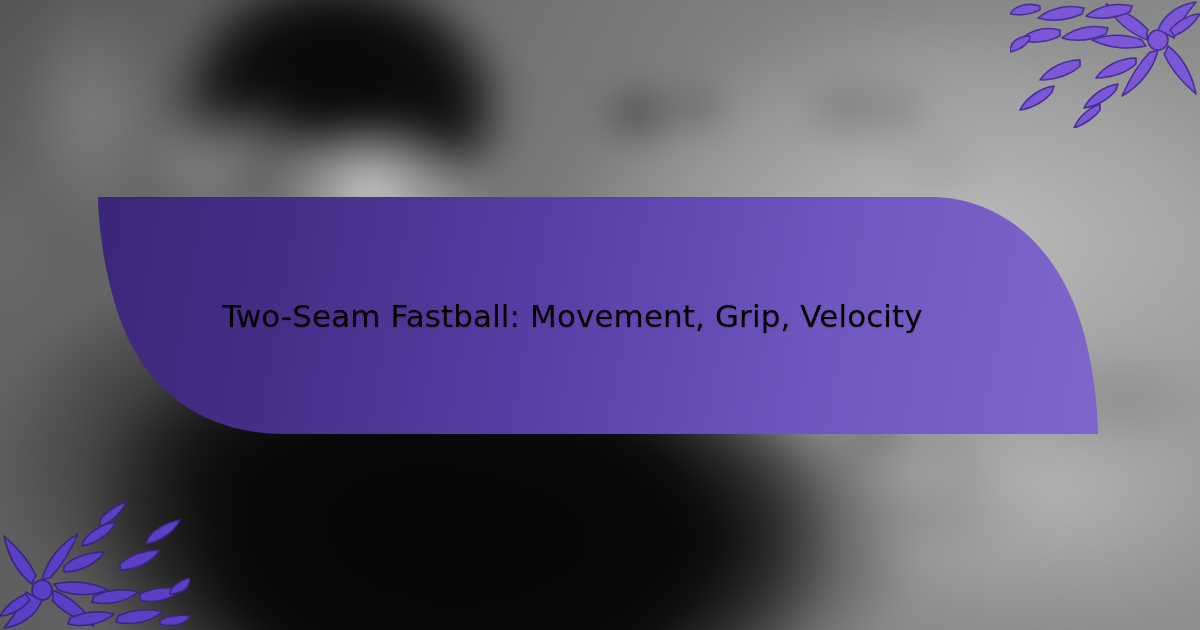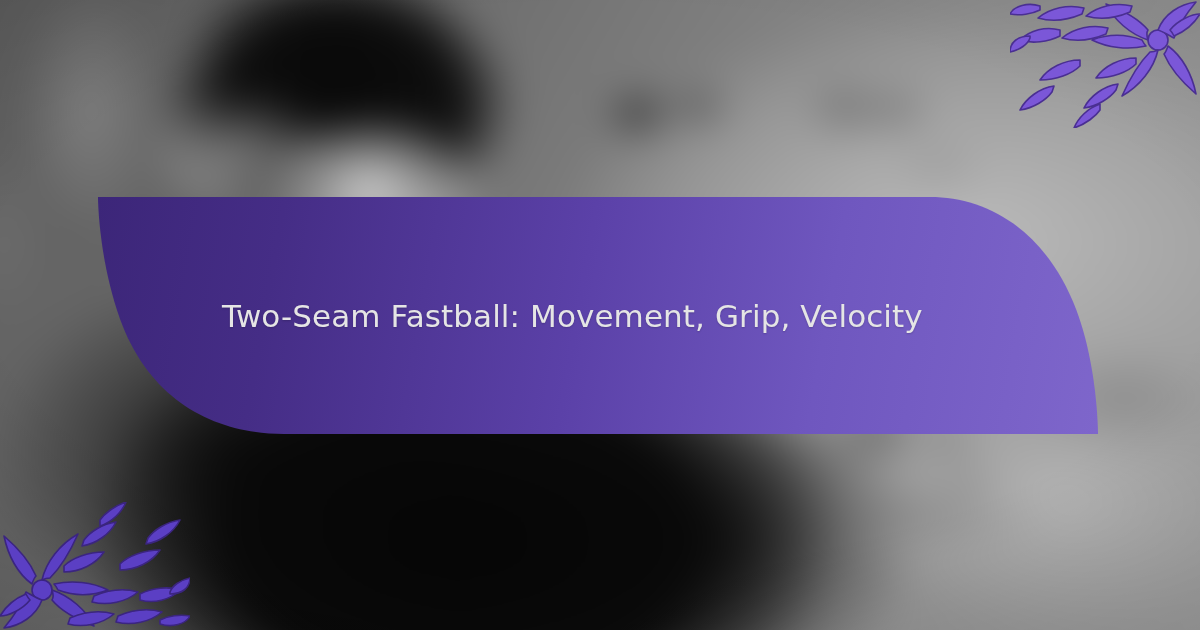--- a/index.html
+++ b/index.html
@@ -63,21 +63,21 @@
   }
   .banner-shape{
     position:absolute;inset:0;
     background:linear-gradient(100deg,#3c2679 0%,#452d86 18%,#5b41a8 48%,#6f57bf 72%,#7e66cb 100%);
     -webkit-clip-path:path("M 832 0 L 0 0 C 0 0 0 60 22 122 C 52 205 118 237 186 237 L 1000 237 C 1000 237 1000 170 978 112 C 948 34 890 0 832 0 Z");
     clip-path:path("M 832 0 L 0 0 C 0 0 0 60 22 122 C 52 205 118 237 186 237 L 1000 237 C 1000 237 1000 170 978 112 C 948 34 890 0 832 0 Z");
   }
   .banner-title{
     position:absolute;left:124px;top:0;height:237px;
     display:flex;align-items:center;
-    color:#e5e5e5;font-size:31px;font-weight:400;letter-spacing:.1px;
+    color:#000000;font-size:31px;font-weight:400;letter-spacing:.1px;
     white-space:nowrap;
     text-shadow:0 1px 2px rgba(0,0,0,.18);
   }
 </style>
 </head>
 <body>
 
 <div class="stage">
 
   <div class="photo"></div>

